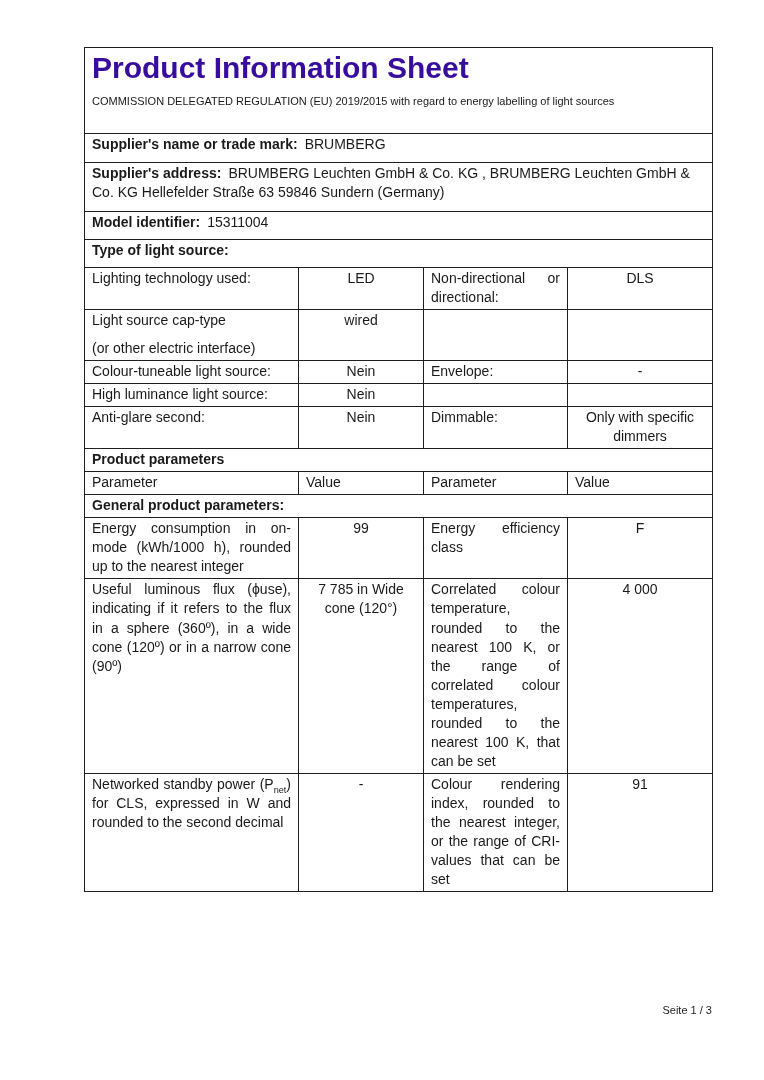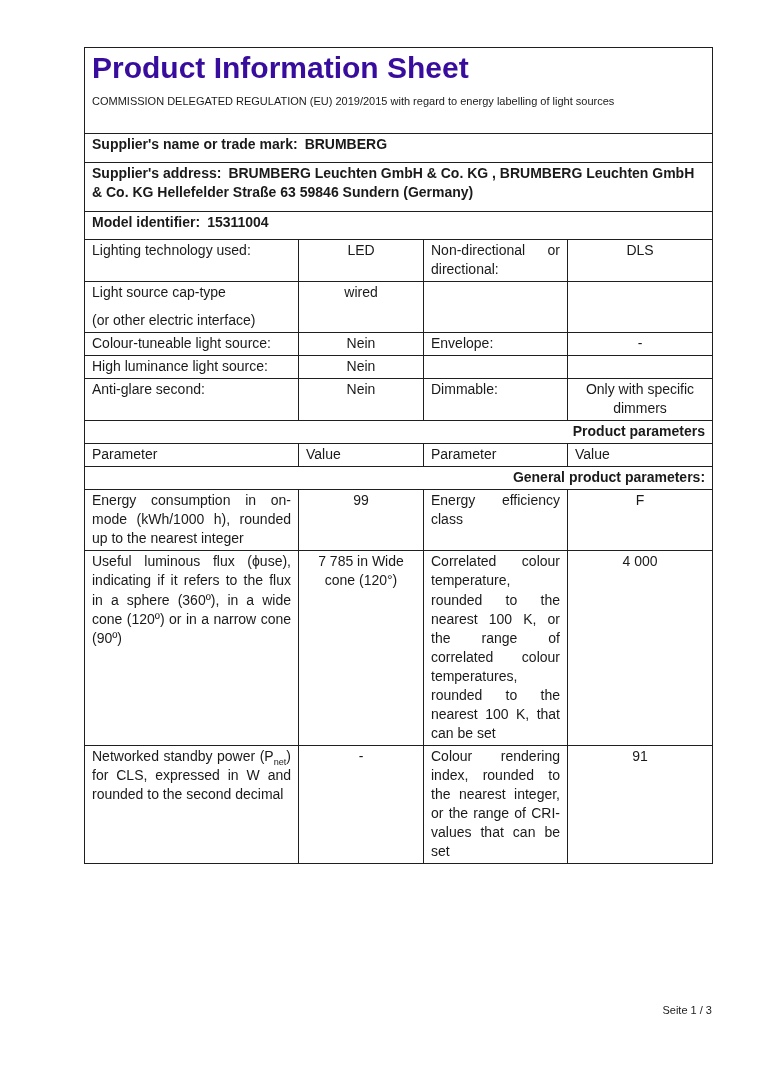--- a/index.html
+++ b/index.html
@@ -39,24 +39,24 @@
   .doc-title {
     color: var(--title);
     font-size: 30px;
     font-weight: bold;
     line-height: 1.15;
     margin: 2px 0 8px 0;
   }
   .doc-reg { font-size: 11px; line-height: 1.32; }
   td.kv { padding: 4px 8px; }
   .lbl { font-weight: bold; }
-  .val { margin-left: 7px; font-weight: bold; }
+  .val { margin-left: 7px; }
   td.p { text-align: justify; text-justify: inter-word; }
   td.v { text-align: center; }
-  td.section-center { text-align: right; font-weight: bold; padding: 1px 7px; }
+  td.section-center { text-align: left; font-weight: bold; padding: 1px 7px; }
   td.colhead { font-weight: normal; }
   .gap-line { margin-top: 9px; }
   sub { font-size: 0.65em; line-height: 0; }
   .footer-page {
     position: absolute;
     right: 68px;
     top: 1004px;
     font-size: 11px;
     color: #222222;
   }
@@ -92,20 +92,25 @@
         <span class="lbl">Supplier's address:</span><span class="val">BRUMBERG Leuchten GmbH &amp; Co. KG , BRUMBERG Leuchten GmbH &amp; Co. KG Hellefelder Straße 63 59846 Sundern (Germany)</span>
       </td>
     </tr>
 
     <tr style="height:28px">
       <td colspan="4" class="kv">
         <span class="lbl">Model identifier:</span><span class="val">15311004</span>
       </td>
     </tr>
 
+    <tr style="height:28px">
+      <td colspan="4" class="kv">
+        <span class="lbl">Type of light source:</span>
+      </td>
+    </tr>
 
     <tr style="height:41px">
       <td class="p">Lighting technology used:</td>
       <td class="v">LED</td>
       <td class="p">Non-directional or directional:</td>
       <td class="v">DLS</td>
     </tr>
     <tr style="height:44px">
       <td class="p">
         <div>Light source cap-type</div>

